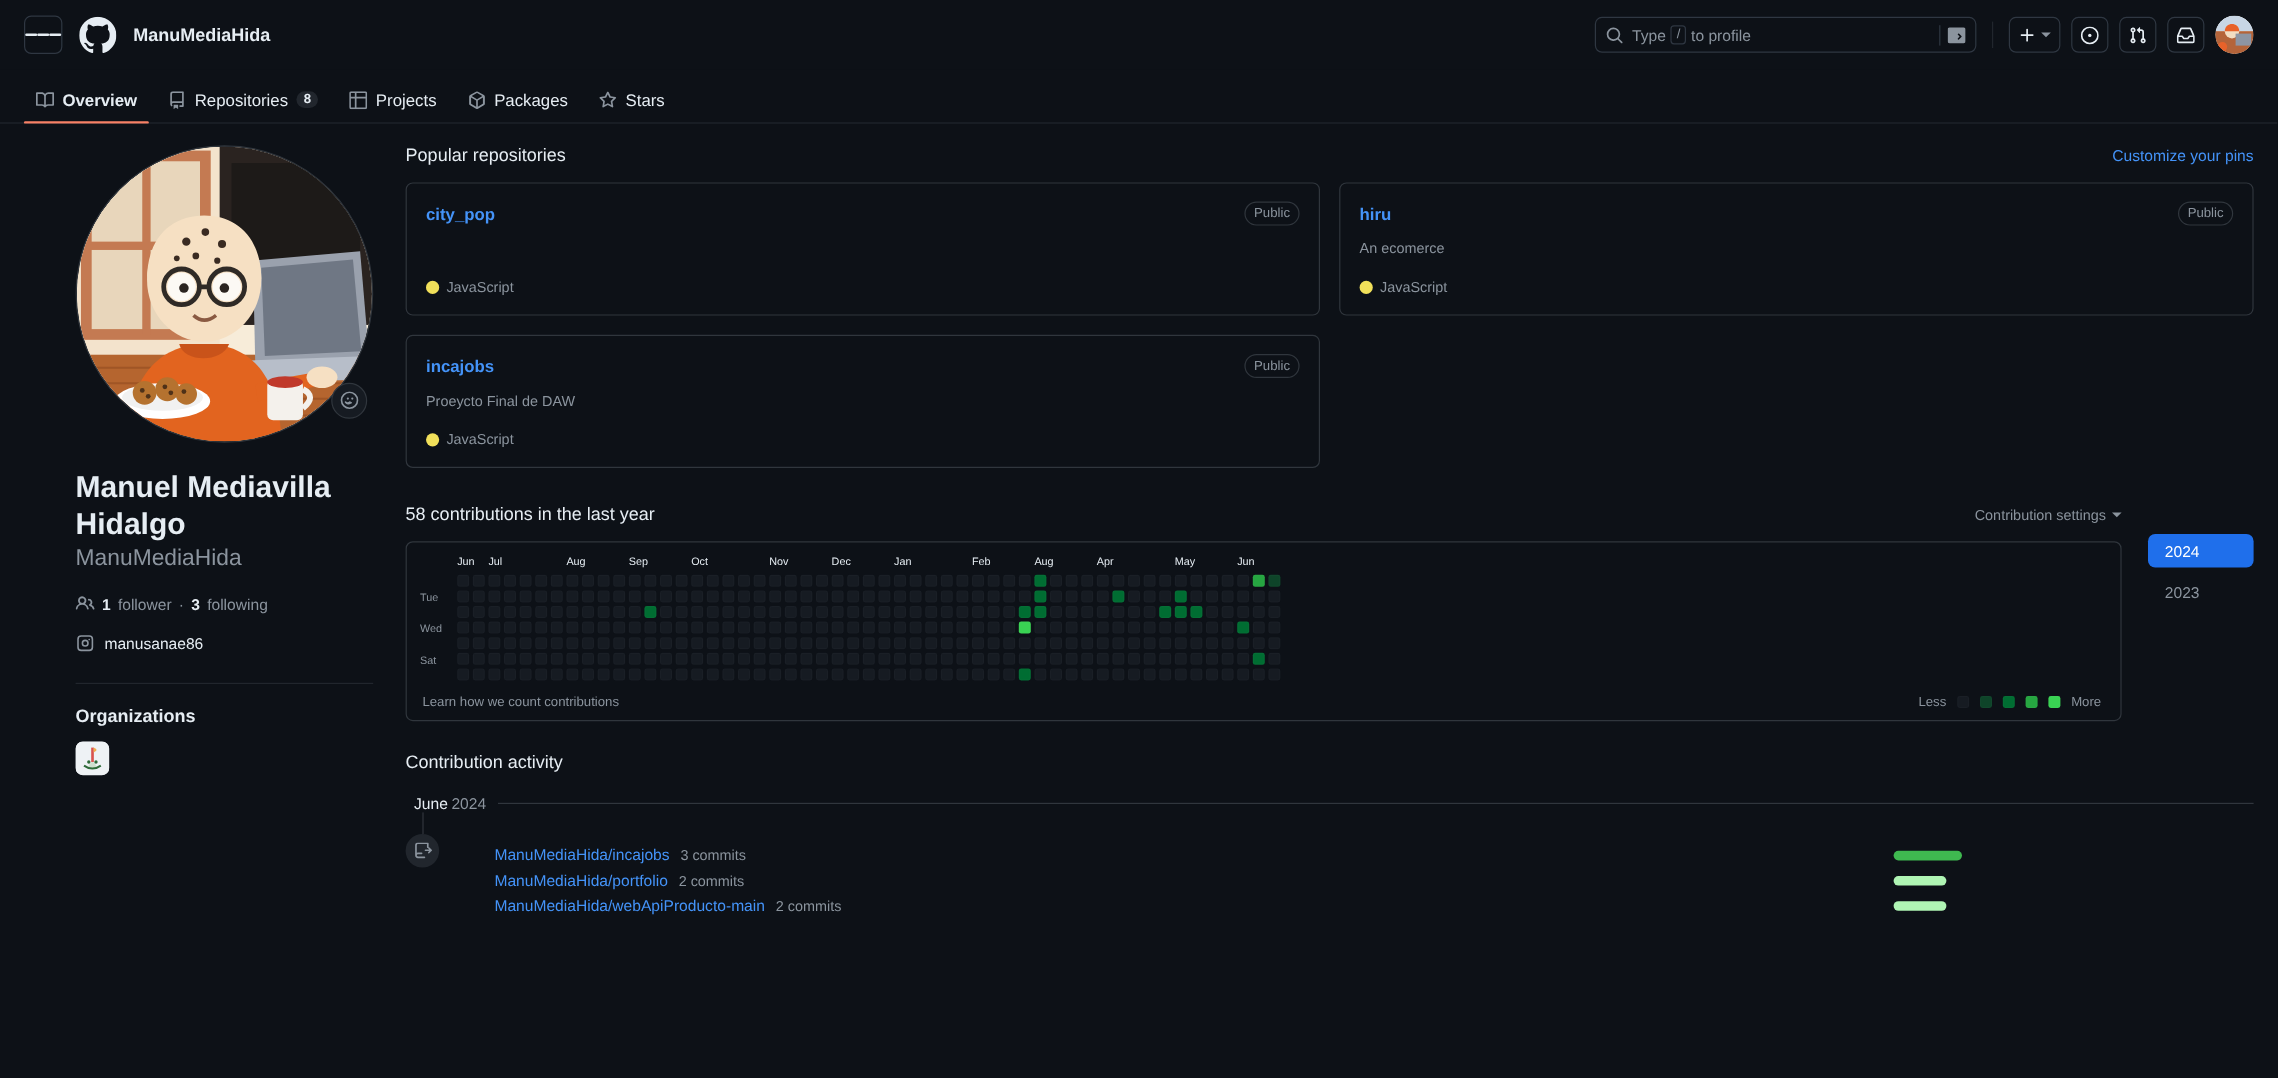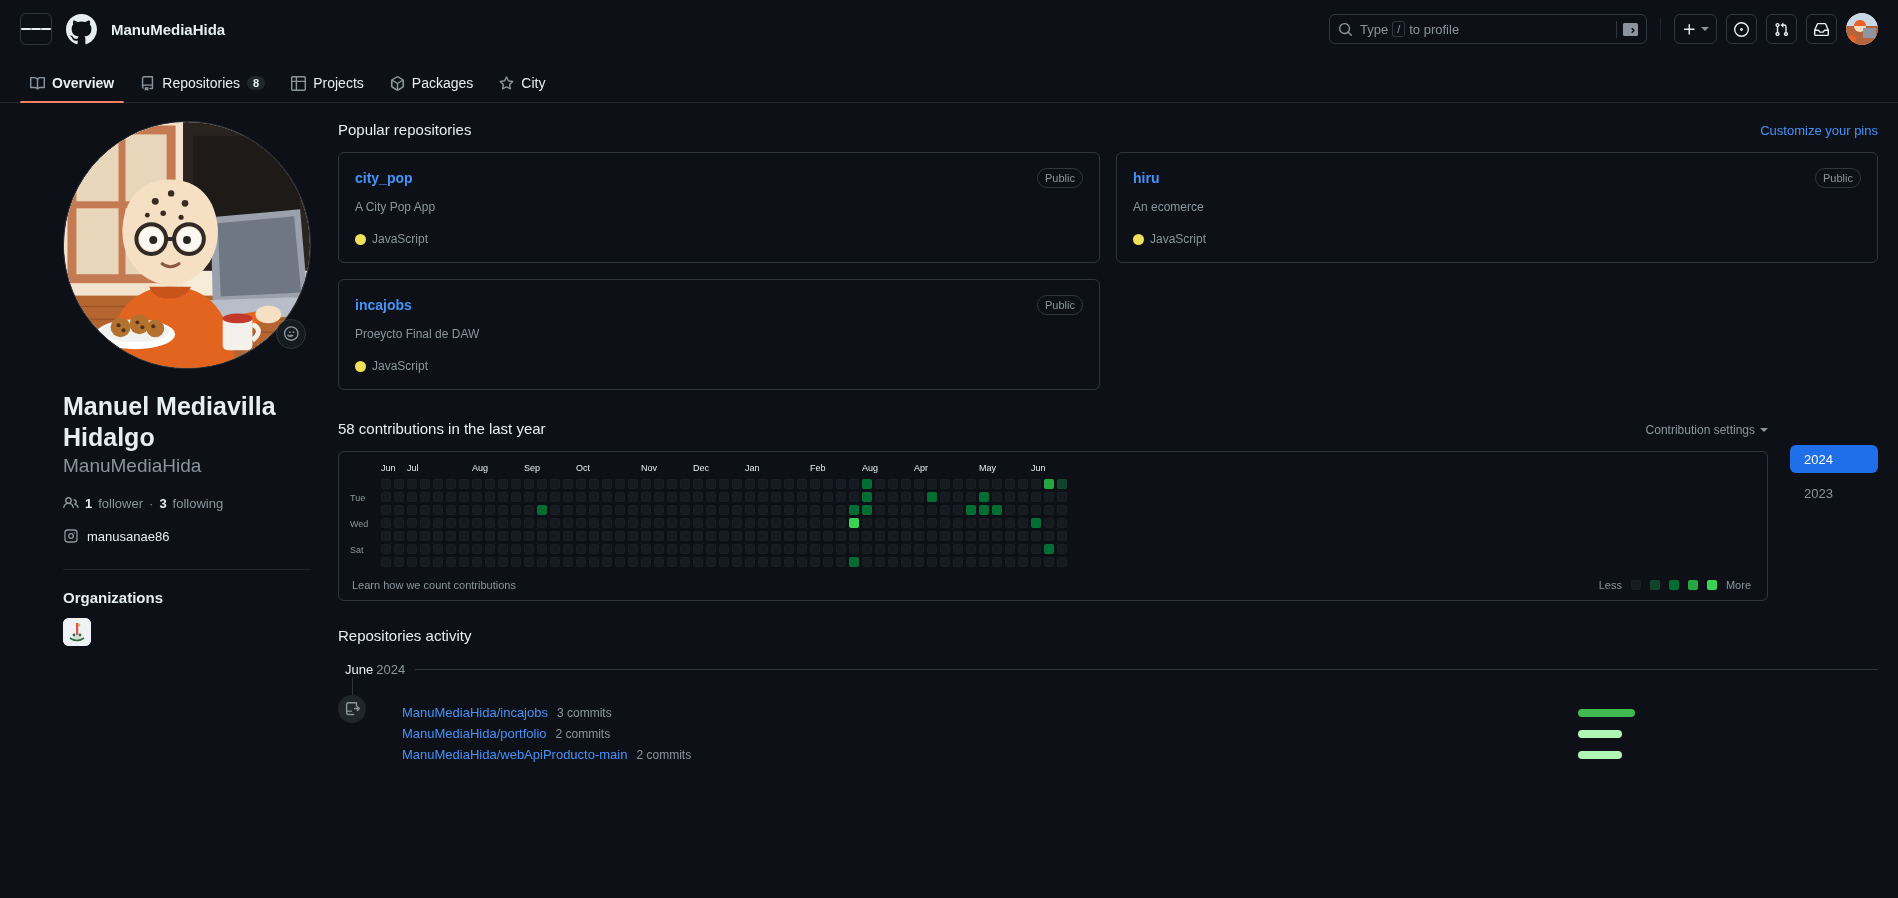--- a/index.html
+++ b/index.html
@@ -301,21 +301,21 @@
   }
   .collapse-btn {
     margin-left: auto; color: #8b949e; cursor: pointer;
     font-size: 14px; padding: 0 5px;
   }
   .commit-rows { margin-top: 7px; padding-left: 22px; }
   .commit-row {
     display: flex; align-items: center;
     height: 21px; font-size: 13px;
   }
-  .commit-repo { color: #4493f8; cursor: pointer; }
+  .commit-repo { color: #4493f8; cursor: pointer; margin-left: 10px; }
   .commit-count { color: #8b949e; font-size: 12px; margin-left: 9px; }
   .bar-wrap { margin-left: auto; width: 300px; display: flex; align-items: center; }
   .bar { height: 8px; border-radius: 4px; }
 
   
   .art { width: 100%; height: 100%; display: block; }
 </style>
 </head>
 <body>
 
@@ -420,21 +420,21 @@
   <div class="navtab">
     <svg width="15" height="15" viewBox="0 0 16 16" fill="#8b949e">
         <path d="M8.878.392a1.75 1.75 0 00-1.756 0l-5.25 3.045A1.75 1.75 0 001 4.951v6.098c0 .624.332 1.2.872 1.514l5.25 3.045a1.75 1.75 0 001.756 0l5.25-3.045c.54-.313.872-.89.872-1.514V4.951c0-.624-.332-1.2-.872-1.514zM7.875 1.69a.25.25 0 01.25 0l4.63 2.685L8 7.133 3.245 4.375zm-5.125 9.36V5.677L7.25 8.27v5.608zm6 2.828V8.27l4.5-2.592v5.372a.25.25 0 01-.125.216z"></path>
       </svg>
     <span>Packages</span>
   </div>
   <div class="navtab">
     <svg width="15" height="15" viewBox="0 0 16 16" fill="#8b949e">
         <path d="M8 .25a.75.75 0 01.673.418l1.882 3.815 4.21.612a.75.75 0 01.416 1.279l-3.046 2.97.719 4.192a.75.75 0 01-1.088.791L8 12.347l-3.766 1.98a.75.75 0 01-1.088-.79l.72-4.194L.818 6.374a.75.75 0 01.416-1.28l4.21-.611L7.327.668A.75.75 0 018 .25m0 2.445L6.615 5.5a.75.75 0 01-.564.41l-3.097.45 2.24 2.184a.75.75 0 01.216.664l-.528 3.084 2.769-1.456a.75.75 0 01.698 0l2.77 1.456-.53-3.084a.75.75 0 01.216-.664l2.24-2.183-3.096-.45a.75.75 0 01-.564-.41z"></path>
       </svg>
-    <span>City</span>
+    <span>Stars</span>
   </div>
 </div>
 
 <div class="page">
 
   <div class="sidebar">
     <div class="avatar-wrap">
       <div class="avatar-big">
         <svg class="art" viewBox="0 0 248 248">
           <defs>
@@ -566,21 +566,20 @@
         <div class="pinned-title">Popular repositories</div>
         <div class="customize-pins">Customize your pins</div>
       </div>
 
       <div class="repo-grid">
         <div class="repo-card">
           <div class="repo-top">
             <span class="repo-name">city_pop</span>
             <span class="visibility">Public</span>
           </div>
-          <div class="repo-desc">A City Pop App</div>
           <div class="repo-lang">
             <span class="lang-dot" style="background:#f1e05a"></span>
             <span>JavaScript</span>
           </div>
         </div>
 
         <div class="repo-card">
           <div class="repo-top">
             <span class="repo-name">hiru</span>
             <span class="visibility">Public</span>
@@ -1138,21 +1137,21 @@
           </div>
         </div>
 
         <div class="year-list">
           <div class="year-item active">2024</div>
           <div class="year-item">2023</div>
         </div>
       </div>
 
       <div class="activity">
-        <div class="activity-title">Repositories activity</div>
+        <div class="activity-title">Contribution activity</div>
         <div class="timeline">
           <div class="month-head">
             <div class="mlabel">
               <span>June</span><span class="yr">2024</span>
             </div>
             <div class="rule"></div>
           </div>
           <div class="tl-stem"></div>
           <div class="tl-item">
             <div class="tl-icon">

